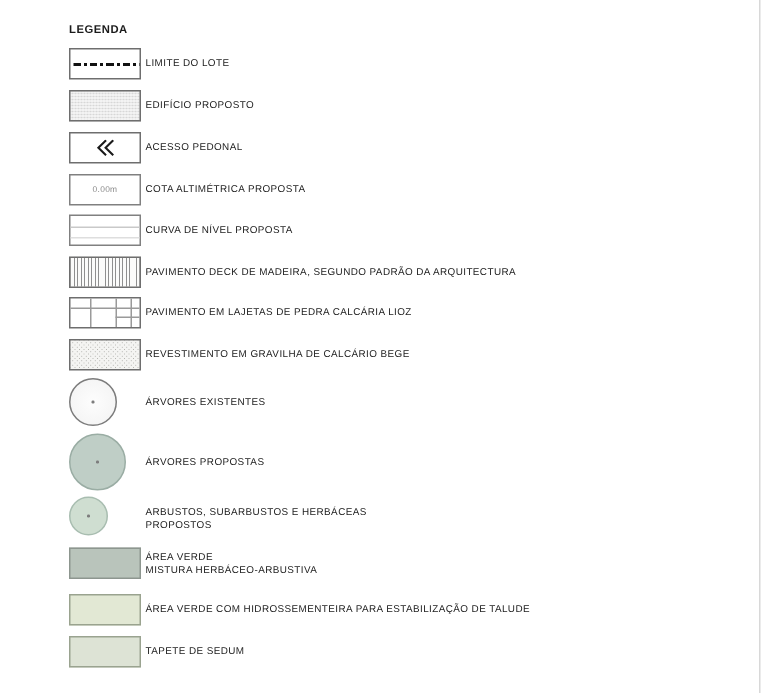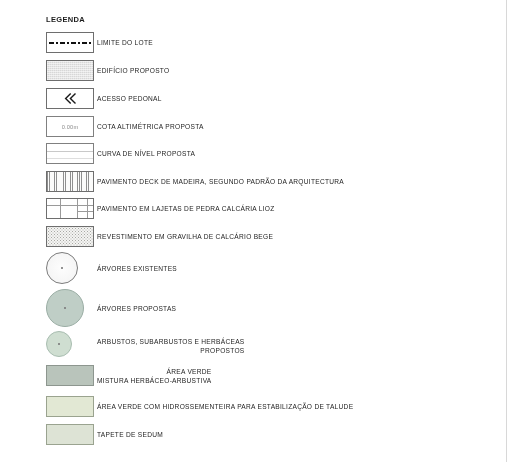--- a/index.html
+++ b/index.html
@@ -17,21 +17,20 @@
   }
 
   #legend-panel {
     position: absolute;
     left: 0; top: 0;
     width: 507px;
     height: 462px;
     background: #ffffff;
     border-right: 1px solid #d8d8d8;
     box-sizing: border-box;
-    text-align: right;
   }
 
   #right-gutter {
     position: absolute;
     left: 508px; top: 0;
     width: 9px; height: 462px;
     background: #ffffff;
   }
 
   .legend-title {

